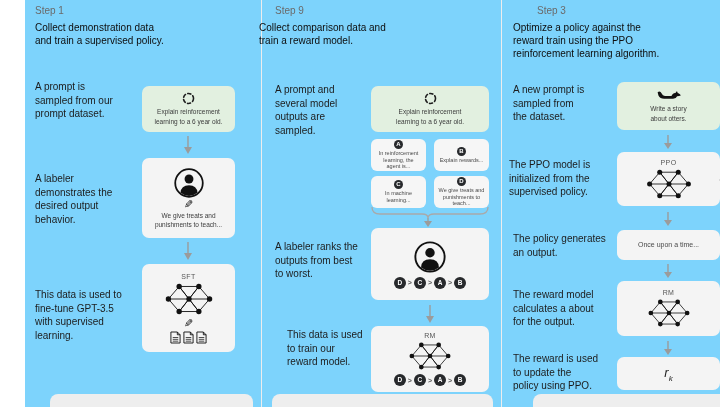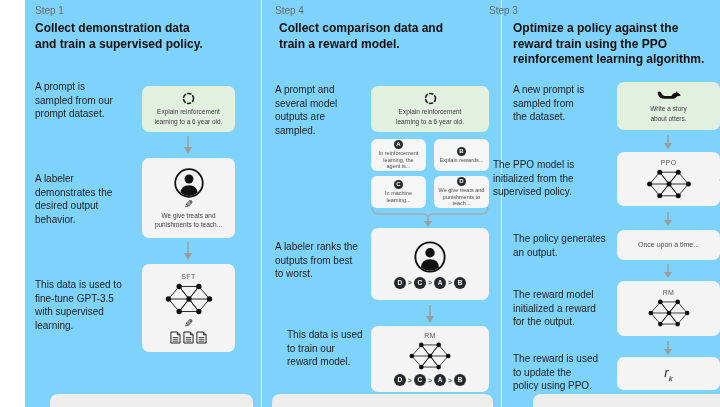--- a/index.html
+++ b/index.html
@@ -3,21 +3,21 @@
 <meta charset="utf-8">
 <style>
   * { margin:0; padding:0; box-sizing:border-box; }
   html,body { background:#fff; }
   #page {
     position:relative; width:720px; height:407px; background:#7dd3fc;
     font-family:"Liberation Sans", sans-serif; overflow:hidden;margin-left:25px;
   }
   .vdiv { position:absolute; top:0; width:1px; height:407px; background:#ededed; }
   .step { position:absolute; font-size:10px; color:#6a6a6a; }
-  .head { position:absolute; font-size:12px; font-weight:700; line-height:1.3; color:#0d0d0d; white-space:pre-line; }
+  .head { position:absolute; font-size:10px; font-weight:400; line-height:1.3; color:#0d0d0d; white-space:pre-line; }
   .cap  { position:absolute; font-size:10px; line-height:1.35; color:#1c1c1c; white-space:pre-line; }
   .card { position:absolute; border-radius:7px; background:#f4f4f4;
           display:flex; flex-direction:column; align-items:center; justify-content:center; }
   .green { background:#e2f0e0; }
   .ctext { font-size:6.5px; line-height:1.45; color:#3b3b3b; text-align:center; white-space:pre-line; }
   .mlabel { font-size:7px; color:#555; letter-spacing:.4px; margin-bottom:2px; }
   .arr { position:absolute; }
   .pen { font-size:11px; color:#111; transform:scaleX(-1); line-height:1; }
   .outgrid { position:absolute; display:grid; grid-template-columns:55px 55px; grid-gap:5px 8px; }
   .outcard { background:#f6f6f6; border-radius:6px; height:32px;
@@ -76,21 +76,21 @@
       <div class="pen">✎</div>
       <div class="ctext" style="margin-top:1px">We give treats and
 punishments to teach...</div>
     </div>
 
     <svg class="arr" style="left:158px; top:241px" width="10" height="20" viewBox="0 0 10 20">
       <line x1="5" y1="1" x2="5" y2="13" stroke="#9b9b9b" stroke-width="1.4"></line>
       <polygon points="1,12 9,12 5,19" fill="#9b9b9b"></polygon>
     </svg>
 
-    <div class="cap" style="left:10px; top:278px; width:112px">This data is used to
+    <div class="cap" style="left:10px; top:288px; width:112px">This data is used to
 fine-tune GPT-3.5
 with supervised
 learning.</div>
     <div class="card" style="left:117px; top:264px; width:93px; height:88px">
       <div class="mlabel">SFT</div>
       <svg width="48" height="34" viewBox="0 0 52 38">
         <g stroke="#111" stroke-width="1">
           <line x1="3" y1="19" x2="15" y2="5"></line>
             <line x1="3" y1="19" x2="15" y2="33"></line>
             <line x1="3" y1="19" x2="26" y2="19"></line>
@@ -137,22 +137,22 @@
             <path d="M8,1 V4 H11" fill="none" stroke="#111" stroke-width="1"></path>
             <line x1="3" y1="7" x2="9" y2="7" stroke="#111" stroke-width=".8"></line>
             <line x1="3" y1="9" x2="9" y2="9" stroke="#111" stroke-width=".8"></line>
             <line x1="3" y1="11" x2="9" y2="11" stroke="#111" stroke-width=".8"></line>
           </svg>
       </div>
     </div>
   </div>
 
   <div>
-    <div class="step" style="left:250px; top:5px">Step 4</div>
-    <div class="head" style="left:254px; top:21px; width:222px">Collect comparison data and
+    <div class="step" style="left:250px; top:5px">Step 9</div>
+    <div class="head" style="left:234px; top:21px; width:222px">Collect comparison data and
 train a reward model.</div>
 
     <div class="cap" style="left:250px; top:83px; width:90px">A prompt and
 several model
 outputs are
 sampled.</div>
     <div class="card green" style="left:346px; top:86px; width:118px; height:46px">
       <svg width="13" height="13" viewBox="0 0 14 14">
         <circle cx="7" cy="7" r="5.4" fill="none" stroke="#1d1d1d" stroke-width="1.7" stroke-dasharray="3.4 2.6" stroke-linecap="round"></circle>
       </svg>
@@ -253,21 +253,21 @@
         <span class="rbadge">C</span>
         <span class="rsep">&gt;</span>
         <span class="rbadge">A</span>
         <span class="rsep">&gt;</span>
         <span class="rbadge">B</span>
       </div>
     </div>
   </div>
 
   <div>
-    <div class="step" style="left:464px; top:5px">Step 3</div>
+    <div class="step" style="left:512px; top:5px">Step 3</div>
     <div class="head" style="left:488px; top:21px; width:228px">Optimize a policy against the
 reward train using the PPO
 reinforcement learning algorithm.</div>
 
     <div class="cap" style="left:488px; top:83px; width:100px">A new prompt is
 sampled from
 the dataset.</div>
     <div class="card green" style="left:592px; top:82px; width:103px; height:48px">
       <svg width="26" height="13" viewBox="0 0 30 16">
         <path d="M1,4 Q4,1.5 6,5.5 Q7,8.5 10,8.5 L18,8.5 Q20,4.5 24,4.5 Q27,4.5 28.5,6.5 L29.5,8 Q27.5,9 25,9 Q24,12 20,12 L9,12 Q4,12 2,8 Z" fill="#111"></path>
@@ -275,21 +275,21 @@
       </svg>
       <div class="ctext" style="margin-top:2px">Write a story
 about otters.</div>
     </div>
 
     <svg class="arr" style="left:638px; top:134px" width="10" height="16" viewBox="0 0 10 16">
       <line x1="5" y1="1" x2="5" y2="9" stroke="#9b9b9b" stroke-width="1.4"></line>
       <polygon points="1,9 9,9 5,15" fill="#9b9b9b"></polygon>
     </svg>
 
-    <div class="cap" style="left:468px; top:158px; width:115px">The PPO model is
+    <div class="cap" style="left:484px; top:158px; width:115px">The PPO model is
 initialized from the
 supervised policy.</div>
     <div class="card" style="left:592px; top:152px; width:103px; height:54px">
       <div class="mlabel">PPO</div>
       <svg width="46" height="32" viewBox="0 0 52 38">
         <g stroke="#111" stroke-width="1">
           <line x1="3" y1="19" x2="15" y2="5"></line>
             <line x1="3" y1="19" x2="15" y2="33"></line>
             <line x1="3" y1="19" x2="26" y2="19"></line>
           <line x1="15" y1="5" x2="37" y2="5"></line>
@@ -326,21 +326,21 @@
     <div class="card" style="left:592px; top:230px; width:103px; height:30px">
       <div class="ctext" style="font-size:7px; color:#4a4a4a">Once upon a time...</div>
     </div>
 
     <svg class="arr" style="left:638px; top:263px" width="10" height="16" viewBox="0 0 10 16">
       <line x1="5" y1="1" x2="5" y2="9" stroke="#9b9b9b" stroke-width="1.4"></line>
       <polygon points="1,9 9,9 5,15" fill="#9b9b9b"></polygon>
     </svg>
 
     <div class="cap" style="left:488px; top:288px; width:115px">The reward model
-initialized a reward
+calculates a about
 for the output.</div>
     <div class="card" style="left:592px; top:281px; width:103px; height:55px">
       <div class="mlabel">RM</div>
       <svg width="44" height="30" viewBox="0 0 52 38">
         <g stroke="#111" stroke-width="1">
           <line x1="3" y1="19" x2="15" y2="5"></line>
             <line x1="3" y1="19" x2="15" y2="33"></line>
             <line x1="3" y1="19" x2="26" y2="19"></line>
           <line x1="15" y1="5" x2="37" y2="5"></line>
             <line x1="15" y1="5" x2="26" y2="19"></line>

